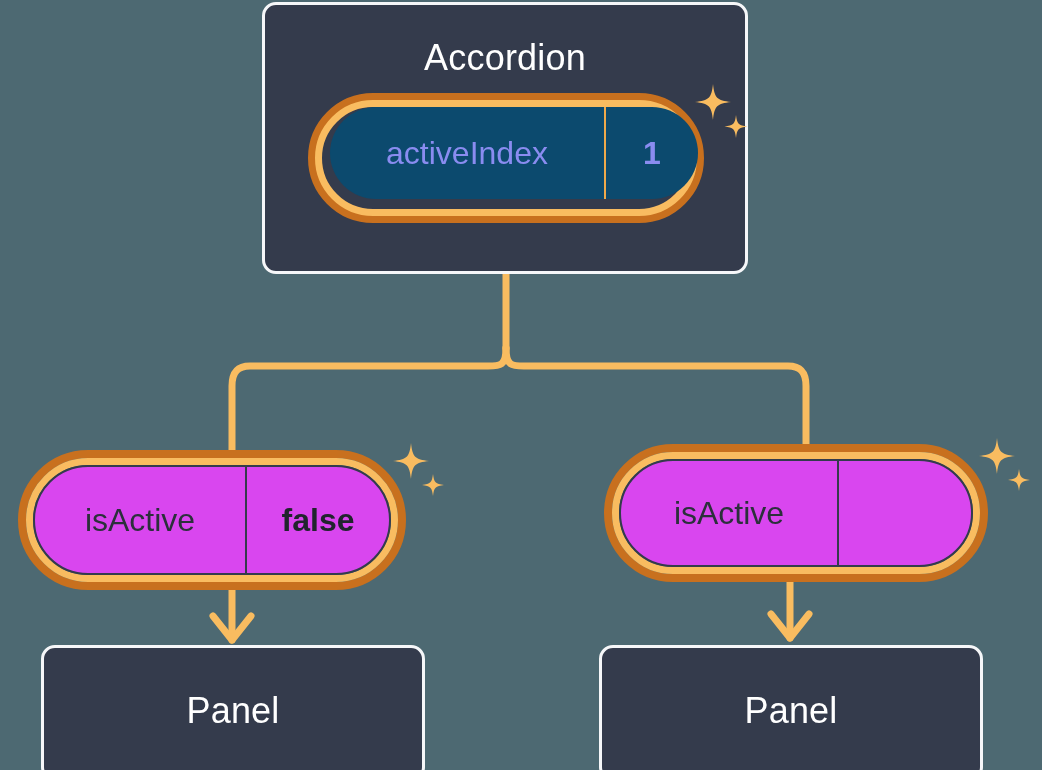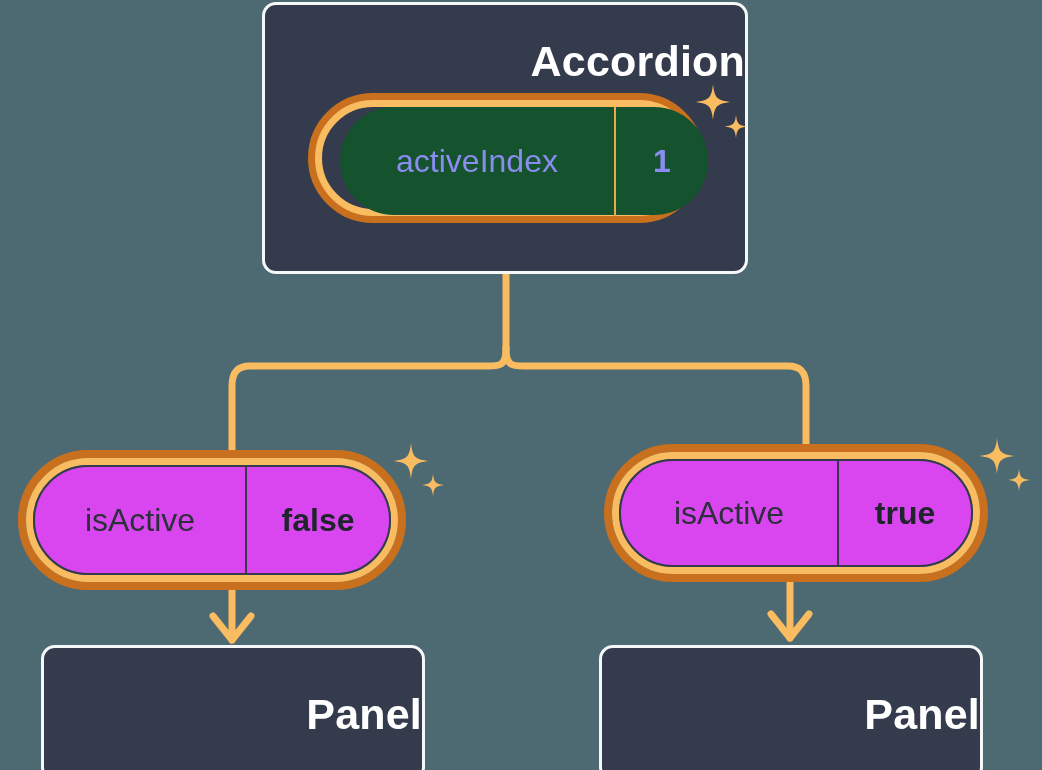--- a/index.html
+++ b/index.html
@@ -34,24 +34,24 @@
   
   .component-box {
     position: absolute;
     background: #343b4c;
     border: 3px solid #f6f7f9;
     border-radius: 14px;
     box-sizing: border-box;
   }
   .component-title {
     color: #ffffff;
-    font-size: 43px;
-    font-weight: 700;
+    font-size: 36px;
+    font-weight: 400;
     letter-spacing: 0.2px;
-    text-align: right;
+    text-align: center;
     white-space: nowrap;
   }
 
   #accordion-box {
     left: 262px;
     top: 2px;
     width: 486px;
     height: 272px;
   }
   #accordion-box .component-title {
@@ -106,22 +106,22 @@
   }
 
   
   #activeindex-pill-outer {
     left: 308px; top: 93px; width: 396px; height: 130px;
   }
   #activeindex-pill-inner {
     left: 315px; top: 100px; width: 382px; height: 116px;
   }
   #activeindex-pill-body {
-    left: 340px; top: 107px; width: 368px; height: 108px;
-    background: #14532d;
+    left: 330px; top: 107px; width: 368px; height: 92px;
+    background: #0c4a6e;
   }
   #activeindex-pill-body .pill-key {
     width: 276px;
     color: #8a8cf0;
     font-size: 32px;
     border-right: 2px solid #f0a94a;
   }
   #activeindex-pill-body .pill-val {
     flex: 1;
     color: #8a8cf0;
@@ -217,21 +217,20 @@
     <svg width="58" height="68" viewBox="0 0 58 68" xmlns="http://www.w3.org/2000/svg">
       <path fill="#f9bc60" d="M20 2 C21.5 16, 24 18.5, 38 20 C24 21.5, 21.5 24, 20 38 C18.5 24, 16 21.5, 2 20 C16 18.5, 18.5 16, 20 2 Z"></path>
       <path fill="#f9bc60" d="M42 33 C43 41.5, 44.5 43, 53 44 C44.5 45, 43 46.5, 42 55 C41 46.5, 39.5 45, 31 44 C39.5 43, 41 41.5, 42 33 Z"></path>
     </svg>
   </div>
 
   <div id="isactive-right-outer" class="pill-outer"></div>
   <div id="isactive-right-inner" class="pill-inner"></div>
   <div id="isactive-right-body" class="pill-body purple-pill-body">
     <div class="pill-key">isActive</div>
-    <div class="pill-val">true</div>
   </div>
 
   <div id="sparkle-right-pill" class="sparkle-group">
     <svg width="58" height="68" viewBox="0 0 58 68" xmlns="http://www.w3.org/2000/svg">
       <path fill="#f9bc60" d="M20 2 C21.5 16, 24 18.5, 38 20 C24 21.5, 21.5 24, 20 38 C18.5 24, 16 21.5, 2 20 C16 18.5, 18.5 16, 20 2 Z"></path>
       <path fill="#f9bc60" d="M42 33 C43 41.5, 44.5 43, 53 44 C44.5 45, 43 46.5, 42 55 C41 46.5, 39.5 45, 31 44 C39.5 43, 41 41.5, 42 33 Z"></path>
     </svg>
   </div>
 
   <div id="panel-left" class="component-box panel-box">

